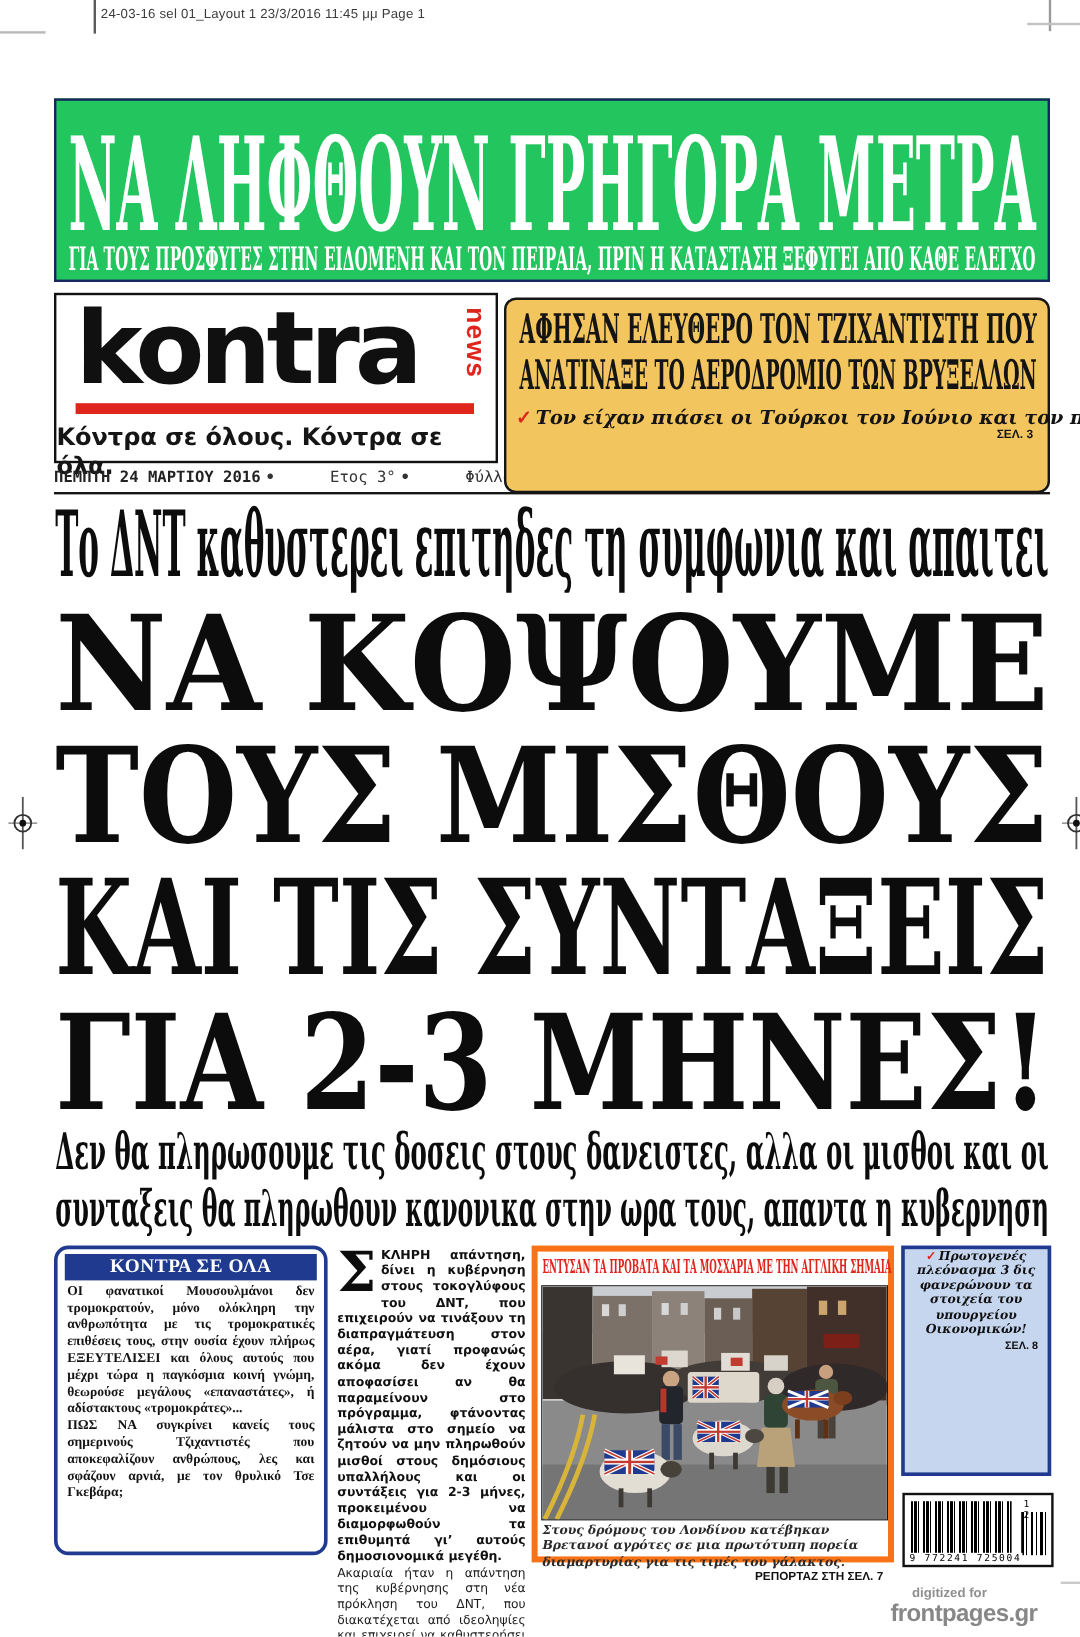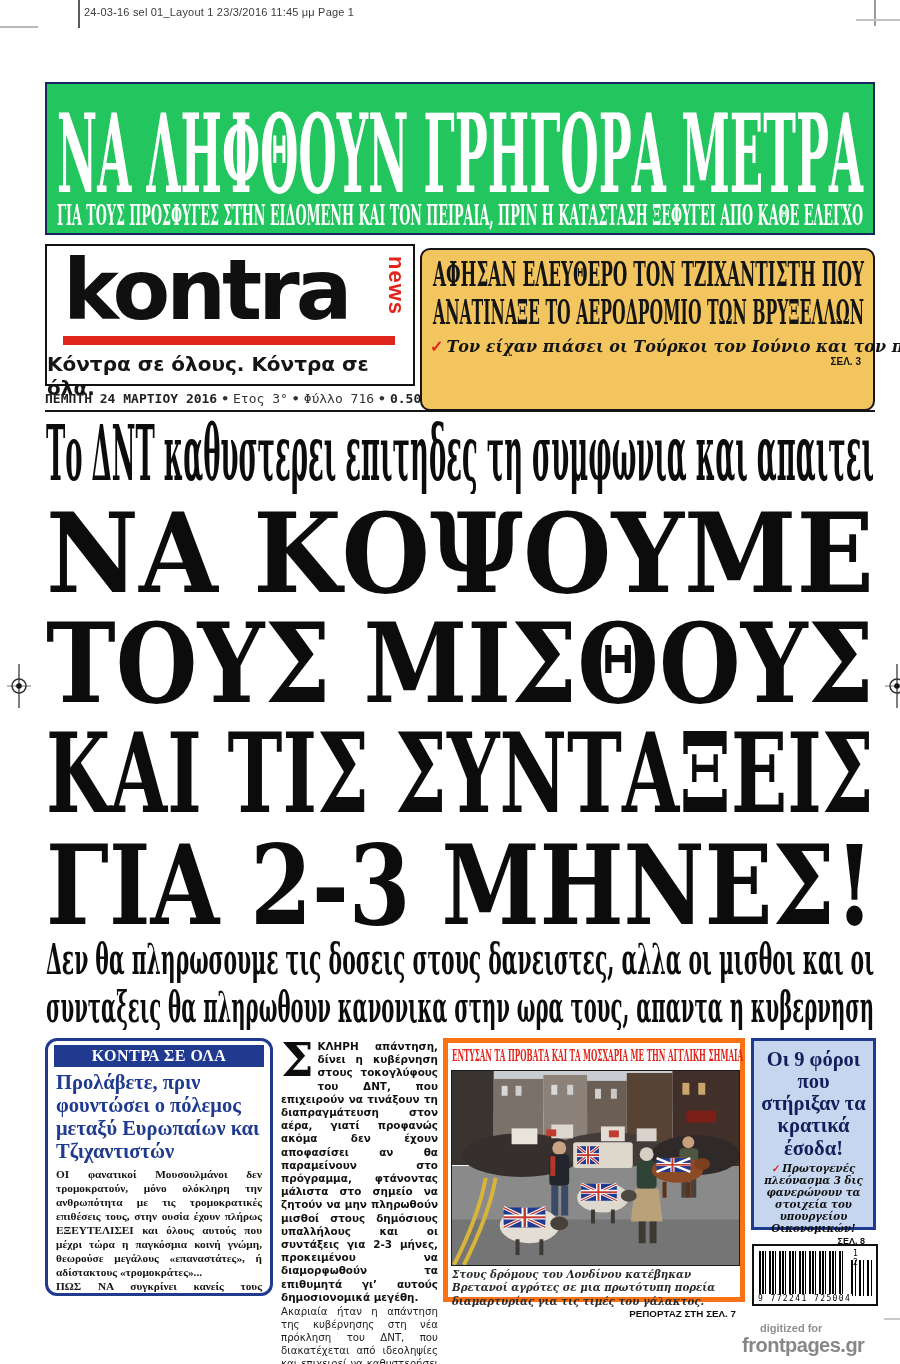--- a/index.html
+++ b/index.html
@@ -30,21 +30,21 @@
 
   
   .logo-box { position:absolute; left:45px; top:244px; width:370px; height:142px; background:#fff; border:2px solid #111; }
   .logo-word { position:absolute; left:16px; top:2px; font:bold 84px "DejaVu Sans","Liberation Sans",sans-serif; letter-spacing:-4px; color:#101010; line-height:1; }
   .logo-news { position:absolute; right:4px; top:10px; writing-mode:vertical-rl; font:bold 22px "Liberation Sans",sans-serif; color:#e0251c; letter-spacing:1px; }
   .logo-underline { position:absolute; left:16px; top:90px; width:332px; height:9px; background:#e0251c; }
   .logo-tagline { position:absolute; right:16px; top:106px; font:bold 20px "DejaVu Sans","Liberation Sans",sans-serif; color:#151515; }
 
   .dateline { position:absolute; left:45px; top:391px; width:460px; font:bold 13px "DejaVu Sans Mono","Liberation Mono",monospace; color:#222; white-space:nowrap; }
   .dateline .sep { color:#333; margin:0 4px; }
-  .dateline .lt { font-weight:normal; color:#333; }
+  .dateline .lt { font-weight:normal; color:#333;margin-left:42px; }
   .dateline .news-red { color:#e0251c; }
   .rule { position:absolute; left:45px; top:410px; width:830px; height:2px; background:#161616; }
 
   
   .yellow-box {
     position:absolute; left:420px; top:248px; width:455px; height:163px;
     background:#f2c55e; border:2px solid #161616; border-radius:10px; padding:4px 6px 0 6px;
   }
   .yellow-note { font:bold italic 16px "DejaVu Serif","Liberation Serif",serif; color:#141414; margin-top:1px; padding:0 2px; white-space:nowrap; }
   .yellow-note .chk { color:#e0251c; font-style:normal; font-weight:bold; margin-right:3px; }
@@ -156,21 +156,20 @@
     <text x="1" y="430" font-size="110" textLength="828" lengthAdjust="spacingAndGlyphs">ΓΙΑ 2-3 ΜΗΝΕΣ!</text>
   </svg>
 
   <svg class="deck-svg" width="830" height="94" viewBox="0 0 830 94">
     <text x="1" y="38" font-size="42" textLength="828" lengthAdjust="spacingAndGlyphs">Δεν θα πληρωσουμε τις δοσεις στους δανειστες, αλλα οι μισθοι και οι</text>
     <text x="1" y="86" font-size="42" textLength="828" lengthAdjust="spacingAndGlyphs">συνταξεις θα πληρωθουν κανονικα στην ωρα τους, απαντα η κυβερνηση</text>
   </svg>
 
   <div class="kontra-box">
     <div class="kontra-box-header">ΚΟΝΤΡΑ ΣΕ ΟΛΑ</div>
-    <div class="kontra-box-headline">Προλάβετε, πριν φουντώσει ο πόλεμος μεταξύ Ευρωπαίων και Τζιχαντιστών</div>
     <div class="kontra-box-body">
       <span>ΟΙ φανατικοί Μουσουλμάνοι δεν τρομοκρατούν, μόνο ολόκληρη την ανθρωπότητα με τις τρομοκρατικές επιθέσεις τους, στην ουσία έχουν πλήρως ΕΞΕΥΤΕΛΙΣΕΙ και όλους αυτούς που μέχρι τώρα η παγκόσμια κοινή γνώμη, θεωρούσε μεγάλους «επαναστάτες», ή αδίστακτους «τρομοκράτες»...</span><br>
       <span>ΠΩΣ ΝΑ συγκρίνει κανείς τους σημερινούς Τζιχαντιστές που αποκεφαλίζουν ανθρώπους, λες και σφάζουν αρνιά, με τον θρυλικό Τσε Γκεβάρα;</span>
       
     </div>
   </div>
 
   <div class="mid-col">
     <div class="dropcap">Σ</div>
     <div class="mid-lead">ΚΛΗΡΗ απάντηση, δίνει η κυβέρνηση στους τοκογλύφους του ΔΝΤ, που επιχειρούν να τινάξουν τη διαπραγμάτευση στον αέρα, γιατί προφανώς ακόμα δεν έχουν αποφασίσει αν θα παραμείνουν στο πρόγραμμα, φτάνοντας μάλιστα στο σημείο να ζητούν να μην πληρωθούν μισθοί στους δημόσιους υπαλλήλους και οι συντάξεις για 2-3 μήνες, προκειμένου να διαμορφωθούν τα επιθυμητά γι’ αυτούς δημοσιονομικά μεγέθη.</div>
@@ -279,21 +278,20 @@
           <rect x="88" y="170" width="4" height="16" fill="#3d3a35"></rect>
       </g>
     </svg>
     <div class="photo-caption">
       <span>Στους δρόμους του Λονδίνου κατέβηκαν Βρετανοί αγρότες σε μια πρωτότυπη πορεία διαμαρτυρίας για τις τιμές του γάλακτος.</span>
       <span class="photo-report">ΡΕΠΟΡΤΑΖ ΣΤΗ ΣΕΛ. 7</span>
     </div>
   </div>
 
   <div class="taxes-box">
-    <div class="taxes-headline">Οι 9 φόροι που στήριξαν τα κρατικά έσοδα!</div>
     <div class="taxes-note"><span class="chk">✓</span><span>Πρωτογενές πλεόνασμα 3 δις φανερώνουν τα στοιχεία του υπουργείου Οικονομικών!</span></div>
     <div class="taxes-ref">ΣΕΛ. 8</div>
   </div>
 
   <div class="barcode-box">
     <div class="barcode-main"></div>
     <div class="barcode-addon"></div>
     <div class="barcode-addon-label">1 2</div>
     <div class="barcode-digits">9 772241 725004</div>
   </div>

